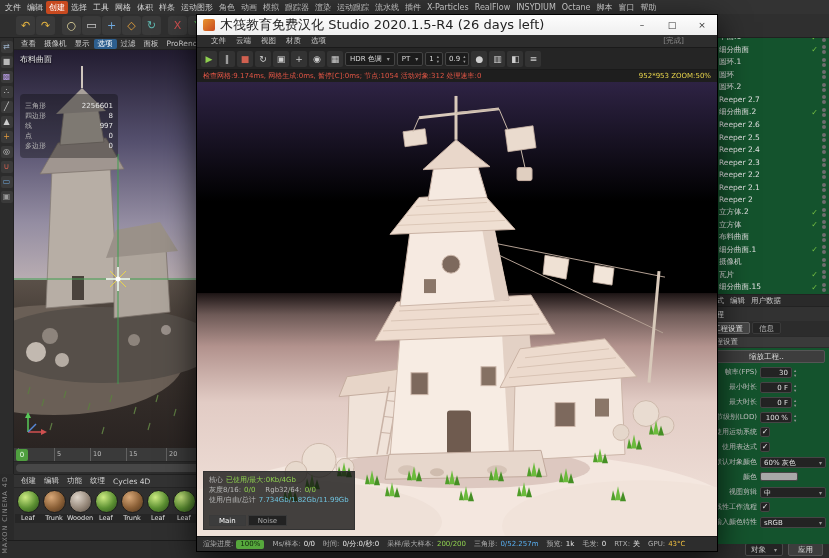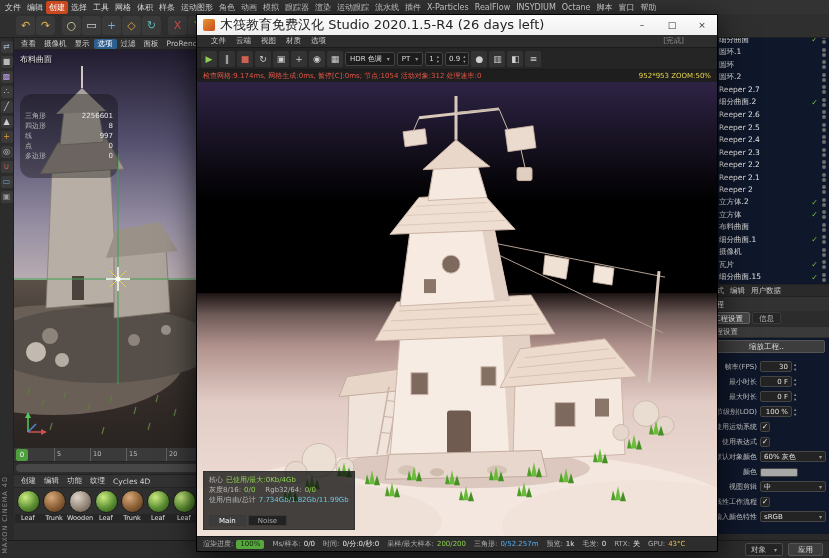--- a/index.html
+++ b/index.html
@@ -22,21 +22,21 @@
 .brand{position:absolute;left:1px;bottom:4px;writing-mode:vertical-rl;transform:rotate(180deg);font-size:6.5px;letter-spacing:1px;color:#8f8f8f;z-index:6;white-space:nowrap}
 
 
 .viewport{position:absolute;left:14px;top:38px;width:704px;height:410px;background:#17141d;overflow:hidden;z-index:1}
 .vp-menu{position:absolute;top:0;left:0;width:100%;height:12px;background:#2f2f2f;border-bottom:1px solid #222;display:flex;align-items:center;padding-left:3px;z-index:3}
 .vp-menu span{padding:0 4px;font-size:7.5px;color:#d0d0d0}
 .vp-menu span.active{background:#2d5f8f;color:#fff;border-radius:2px}
 .vp-scene{position:absolute;left:0;top:12px;width:182px;height:398px}
 .vp-scene svg{display:block;width:100%;height:100%}
 .vp-label{position:absolute;top:16px;left:6px;font-size:8px;color:#ececec;text-shadow:0 1px 2px #000;z-index:2}
-.vp-hud{position:absolute;top:56px;left:6px;z-index:2;background:rgba(10,10,10,.35);padding:17px 5px;border-radius:12px;font-size:7px;line-height:10px}
+.vp-hud{position:absolute;top:56px;left:6px;z-index:2;background:rgba(10,10,10,.35);padding:7px 5px;border-radius:4px;font-size:7px;line-height:10px}
 .hud-row{display:flex;width:88px;justify-content:space-between}
 .hl{color:#b4b4b4}.hv{color:#e6e6e6;margin-left:8px}
 .vp-axis{position:absolute;bottom:8px;left:6px;z-index:2}
 
 
 .timeline{position:absolute;left:14px;top:448px;width:704px;height:26px;background:#333;z-index:1}
 .ruler{position:relative;height:14px;background:#3a3a3a;border-bottom:1px solid #262626;overflow:hidden}
 .tick{position:absolute;top:0;border-left:1px solid #606060;padding-left:2px;height:13px;font-size:6.5px;color:#bdbdbd;line-height:13px}
 .playhead{position:absolute;left:2px;top:1px;width:12px;height:12px;background:#4f9f3f;color:#eaffea;font-size:7px;text-align:center;line-height:12px;border-radius:2px;z-index:2}
 .range{position:relative;height:12px;background:#2d2d2d}
@@ -53,21 +53,21 @@
 .mat-sphere.trunk{background:radial-gradient(circle at 35% 30%,#d8a878,#8a5f36 55%,#46301c)}
 .mat-sphere.wood{background:radial-gradient(circle at 35% 30%,#ded5ca,#97897b 55%,#544a40)}
 .mat-name{font-size:6.5px;text-align:center;color:#e0e0e0;background:#262626;margin-top:1px;height:9px;line-height:9px;overflow:hidden}
 
 
 .status-bar{position:absolute;left:0;top:540px;width:100%;height:18px;background:#2c2c2c;border-top:1px solid #1c1c1c;display:flex;align-items:center;justify-content:flex-end;padding-right:6px;gap:5px;z-index:3}
 .filter-select{height:13px;background:#242424;border:1px solid #4a4a4a;border-radius:2px;font-size:7.5px;color:#ccc;display:flex;align-items:center;padding:0 5px;gap:8px}
 .apply-btn{height:13px;background:#3d3d3d;border:1px solid #555;border-radius:2px;font-size:7.5px;color:#ddd;padding:0 9px;display:flex;align-items:center}
 
 
-.right-panel{position:absolute;right:0;top:8px;width:126px;height:526px;background:#0f172a;border-left:1px solid #1e1e1e;z-index:4;display:flex;flex-direction:column;overflow:hidden}
+.right-panel{position:absolute;right:0;top:18px;width:126px;height:526px;background:#14532d;border-left:1px solid #1e1e1e;z-index:4;display:flex;flex-direction:column;overflow:hidden}
 .om-menu{height:13px;background:#333;display:flex;align-items:center;padding-left:2px;border-bottom:1px solid #262626}
 .om-menu span{padding:0 3px;font-size:7.5px;color:#d0d0d0}
 .om-list{height:263px;overflow:hidden}
 .om-row{height:12.5px;display:flex;align-items:center;padding-left:3px;gap:3px}
 .om-icon{width:9px;height:9px;border-radius:2px;font-size:7px;line-height:9px;text-align:center;color:#fff;flex:0 0 auto}
 .ic-plane{background:#7f9bb3}
 .ic-sds{background:#8678e0}
 .ic-spline{background:transparent;border:1.5px solid #e8952e;border-radius:50%}
 .ic-reeper{background:transparent;color:#e8952e;font-size:8px}
 .ic-cube{background:#4f7fbf}
@@ -81,21 +81,21 @@
 .mode-tabs{height:13px;background:#2a2a2a;border-top:1px solid #222;border-bottom:1px solid #222;display:flex;align-items:center;padding-left:2px}
 .mode-tabs span{padding:0 3px;font-size:7.5px;color:#c8c8c8}
 .panel-title{height:14px;display:flex;align-items:center;padding-left:4px;font-size:8px;color:#ececec;background:#323232}
 .attr-tabs{height:15px;display:flex;gap:2px;padding:1px 2px;background:#2c2c2c}
 .attr-tab{padding:0 6px;height:12px;line-height:12px;font-size:7.5px;background:#262626;border:1px solid #3a3a3a;border-radius:2px;color:#b8b8b8;white-space:nowrap}
 .attr-tab.active{background:#454545;color:#fff;border-color:#666}
 .attr-section{height:12px;background:#3a3a3a;font-size:7.5px;display:flex;align-items:center;padding-left:4px;color:#ddd;border-top:1px solid #2a2a2a;border-bottom:1px solid #2a2a2a}
 .scale-row{padding:2px 4px}
 .scale-btn{width:100%;height:13px;background:#3d3d3d;border:1px solid #555;border-radius:2px;font-size:7.5px;color:#ddd;display:flex;align-items:center;justify-content:center}
 .attr-rows{flex:1;padding-top:2px}
-.attr-row{height:15px;display:flex;align-items:flex-end;padding:0 3px;gap:3px}
+.attr-row{height:15px;display:flex;align-items:flex-start;padding:0 3px;gap:3px}
 .attr-label{width:50px;font-size:7px;color:#c0c0c0;text-align:right;white-space:nowrap;overflow:hidden;flex:0 0 auto}
 .attr-control{flex:1;display:flex;align-items:center;gap:2px}
 .spin-box{min-width:32px;height:11px;background:#232323;border:1px solid #454545;border-radius:2px;font-size:7px;color:#e0e0e0;display:flex;align-items:center;justify-content:flex-end;padding:0 3px}
 .spin-arrows{display:flex;flex-direction:column;font-size:4.5px;color:#999;line-height:5px}
 .spin-arrows i{display:block;font-style:normal}
 .select-box{flex:1;height:11px;background:#232323;border:1px solid #454545;border-radius:2px;font-size:7px;color:#e0e0e0;display:flex;align-items:center;justify-content:space-between;padding:0 3px}
 .caret{color:#999;font-size:6px}
 .checkbox{width:10px;height:10px;background:#232323;border:1px solid #454545;border-radius:2px;color:#ececec;font-size:8px;line-height:8px;text-align:center}
 .swatch{width:38px;height:9px;border:1px solid #454545;border-radius:2px}
 

